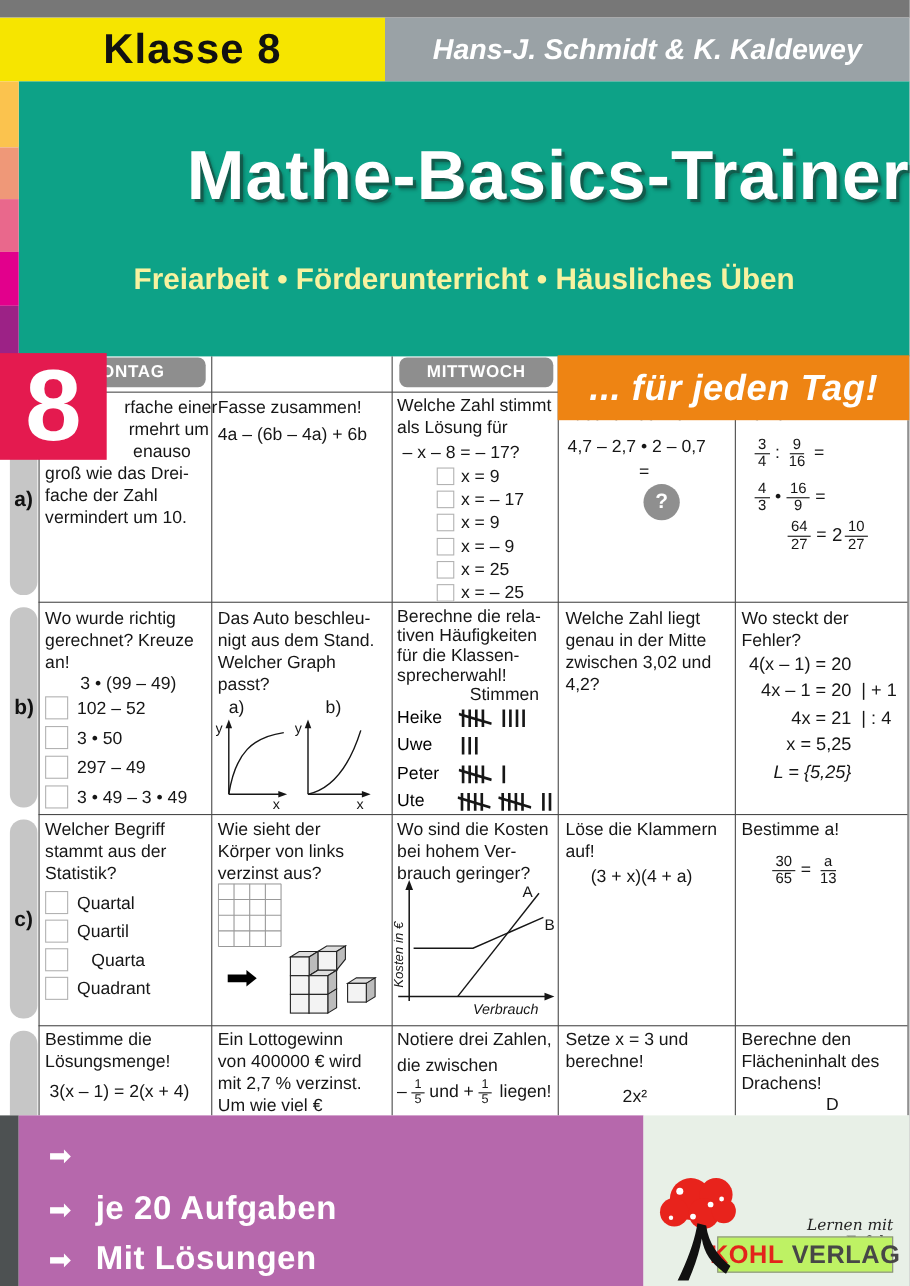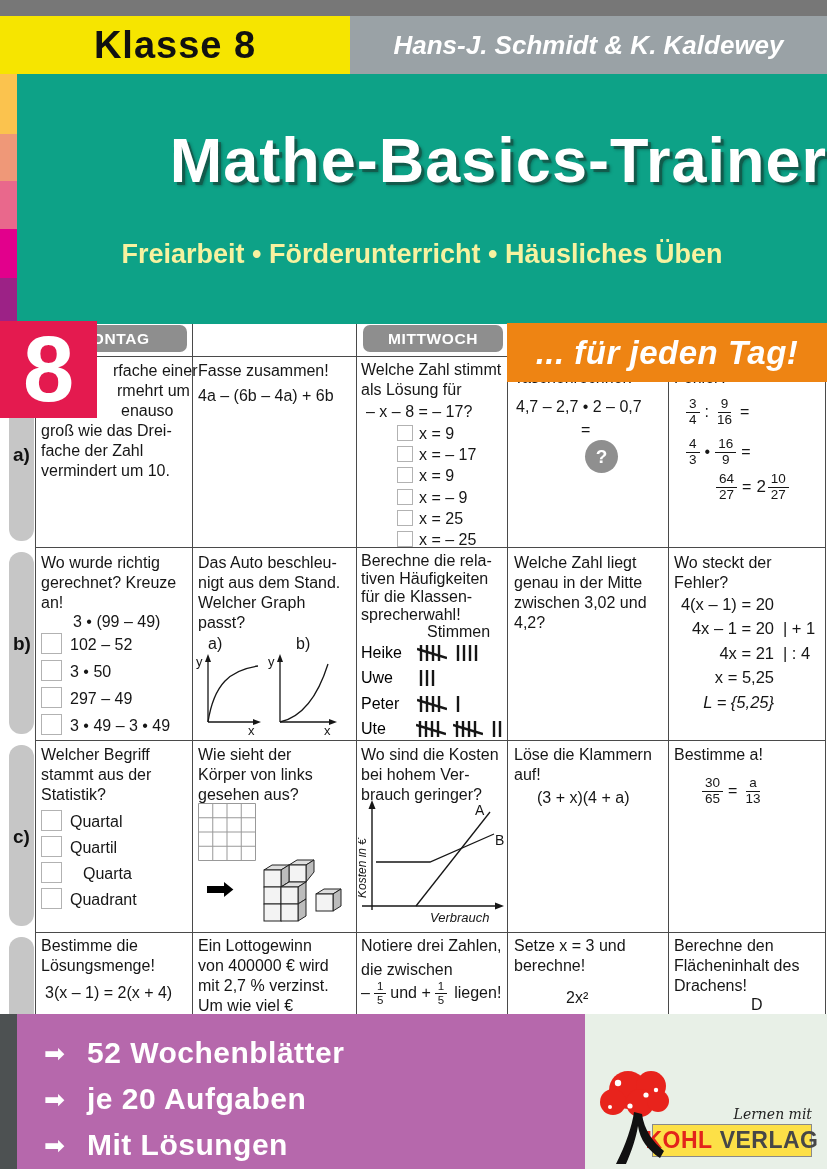--- a/index.html
+++ b/index.html
@@ -68,21 +68,21 @@
 
   .arrow-glyph { font-family:"DejaVu Sans", sans-serif; }
 
   .strip-dark   { position:absolute; left:0;   top:998px; width:17px;  height:171px; background:#4d5152; }
   .strip-purple { position:absolute; left:17px; top:998px; width:568px; height:171px; background:#b668ac; }
   .strip-mint   { position:absolute; left:585px; top:998px; width:242px; height:171px; background:#e8f0e7; }
   .bullet-row { position:absolute; display:flex; align-items:center; gap:22px; color:#fff; }
   .bullet-arrow { font-size:25px; color:#fff; }
   .bullet-text { font-size:30px; font-weight:bold; letter-spacing:0.5px; }
 
-  .brandbox { position:absolute; left:652px; top:1108px; width:160px; height:33px; background:#fde047;
+  .brandbox { position:absolute; left:652px; top:1108px; width:160px; height:33px; background:#bef264;
               border:1px solid #8a8a8a; display:flex; align-items:center; justify-content:center; gap:7px; }
   .brand-red { font-size:23px; font-weight:800; color:#e3241b; letter-spacing:0.5px; }
   .brand-dark { font-size:23px; font-weight:800; color:#474747; letter-spacing:0.5px; }
   .tagline { position:absolute; left:700px; top:1090px; width:112px; text-align:right;
              font-family:"DejaVu Serif", serif; font-style:italic; font-size:14px; color:#222; }
 </style>
 </head>
 <body>
 
 <div id="page">
@@ -345,21 +345,21 @@
   <div class="t" style="left:70px;top:796px">Quartal</div>
   <div class="cb" style="left:41px;top:820px;width:21px;height:21px"></div>
   <div class="t" style="left:70px;top:822px">Quartil</div>
   <div class="cb" style="left:41px;top:846px;width:21px;height:21px"></div>
   <div class="t" style="left:83px;top:848px">Quarta</div>
   <div class="cb" style="left:41px;top:872px;width:21px;height:21px"></div>
   <div class="t" style="left:70px;top:874px">Quadrant</div>
 
   <div class="t" style="left:198px;top:729px">Wie sieht der</div>
   <div class="t" style="left:198px;top:749px">Körper von links</div>
-  <div class="t" style="left:198px;top:769px">gesehen aus?</div>
+  <div class="t" style="left:198px;top:769px">verzinst aus?</div>
   <svg class="abs" style="left:198px;top:787px" width="59" height="59">
     <g stroke="#999" stroke-width="1">
       <line x1="0.5" y1="0.5" x2="0.5" y2="57.5"></line>
         <line x1="14.75" y1="0.5" x2="14.75" y2="57.5"></line>
       <line x1="29" y1="0.5" x2="29" y2="57.5"></line>
         <line x1="43.25" y1="0.5" x2="43.25" y2="57.5"></line>
       <line x1="57.5" y1="0.5" x2="57.5" y2="57.5"></line>
       <line x1="0.5" y1="0.5" x2="57.5" y2="0.5"></line>
         <line x1="0.5" y1="14.75" x2="57.5" y2="14.75"></line>
       <line x1="0.5" y1="29" x2="57.5" y2="29"></line>
@@ -468,21 +468,20 @@
   <div class="banner">
     <span>... für jeden Tag!</span>
   </div>
 
   <div class="strip-dark"></div>
   <div class="strip-purple"></div>
   <div class="strip-mint"></div>
 
   <div class="bullet-row" style="left:44px;top:1020px">
     <span class="bullet-arrow arrow-glyph">➡</span>
-    <span class="bullet-text">52 Wochenblätter</span>
   </div>
   <div class="bullet-row" style="left:44px;top:1066px">
     <span class="bullet-arrow arrow-glyph">➡</span>
     <span class="bullet-text">je 20 Aufgaben</span>
   </div>
   <div class="bullet-row" style="left:44px;top:1112px">
     <span class="bullet-arrow arrow-glyph">➡</span>
     <span class="bullet-text">Mit Lösungen</span>
   </div>
 

